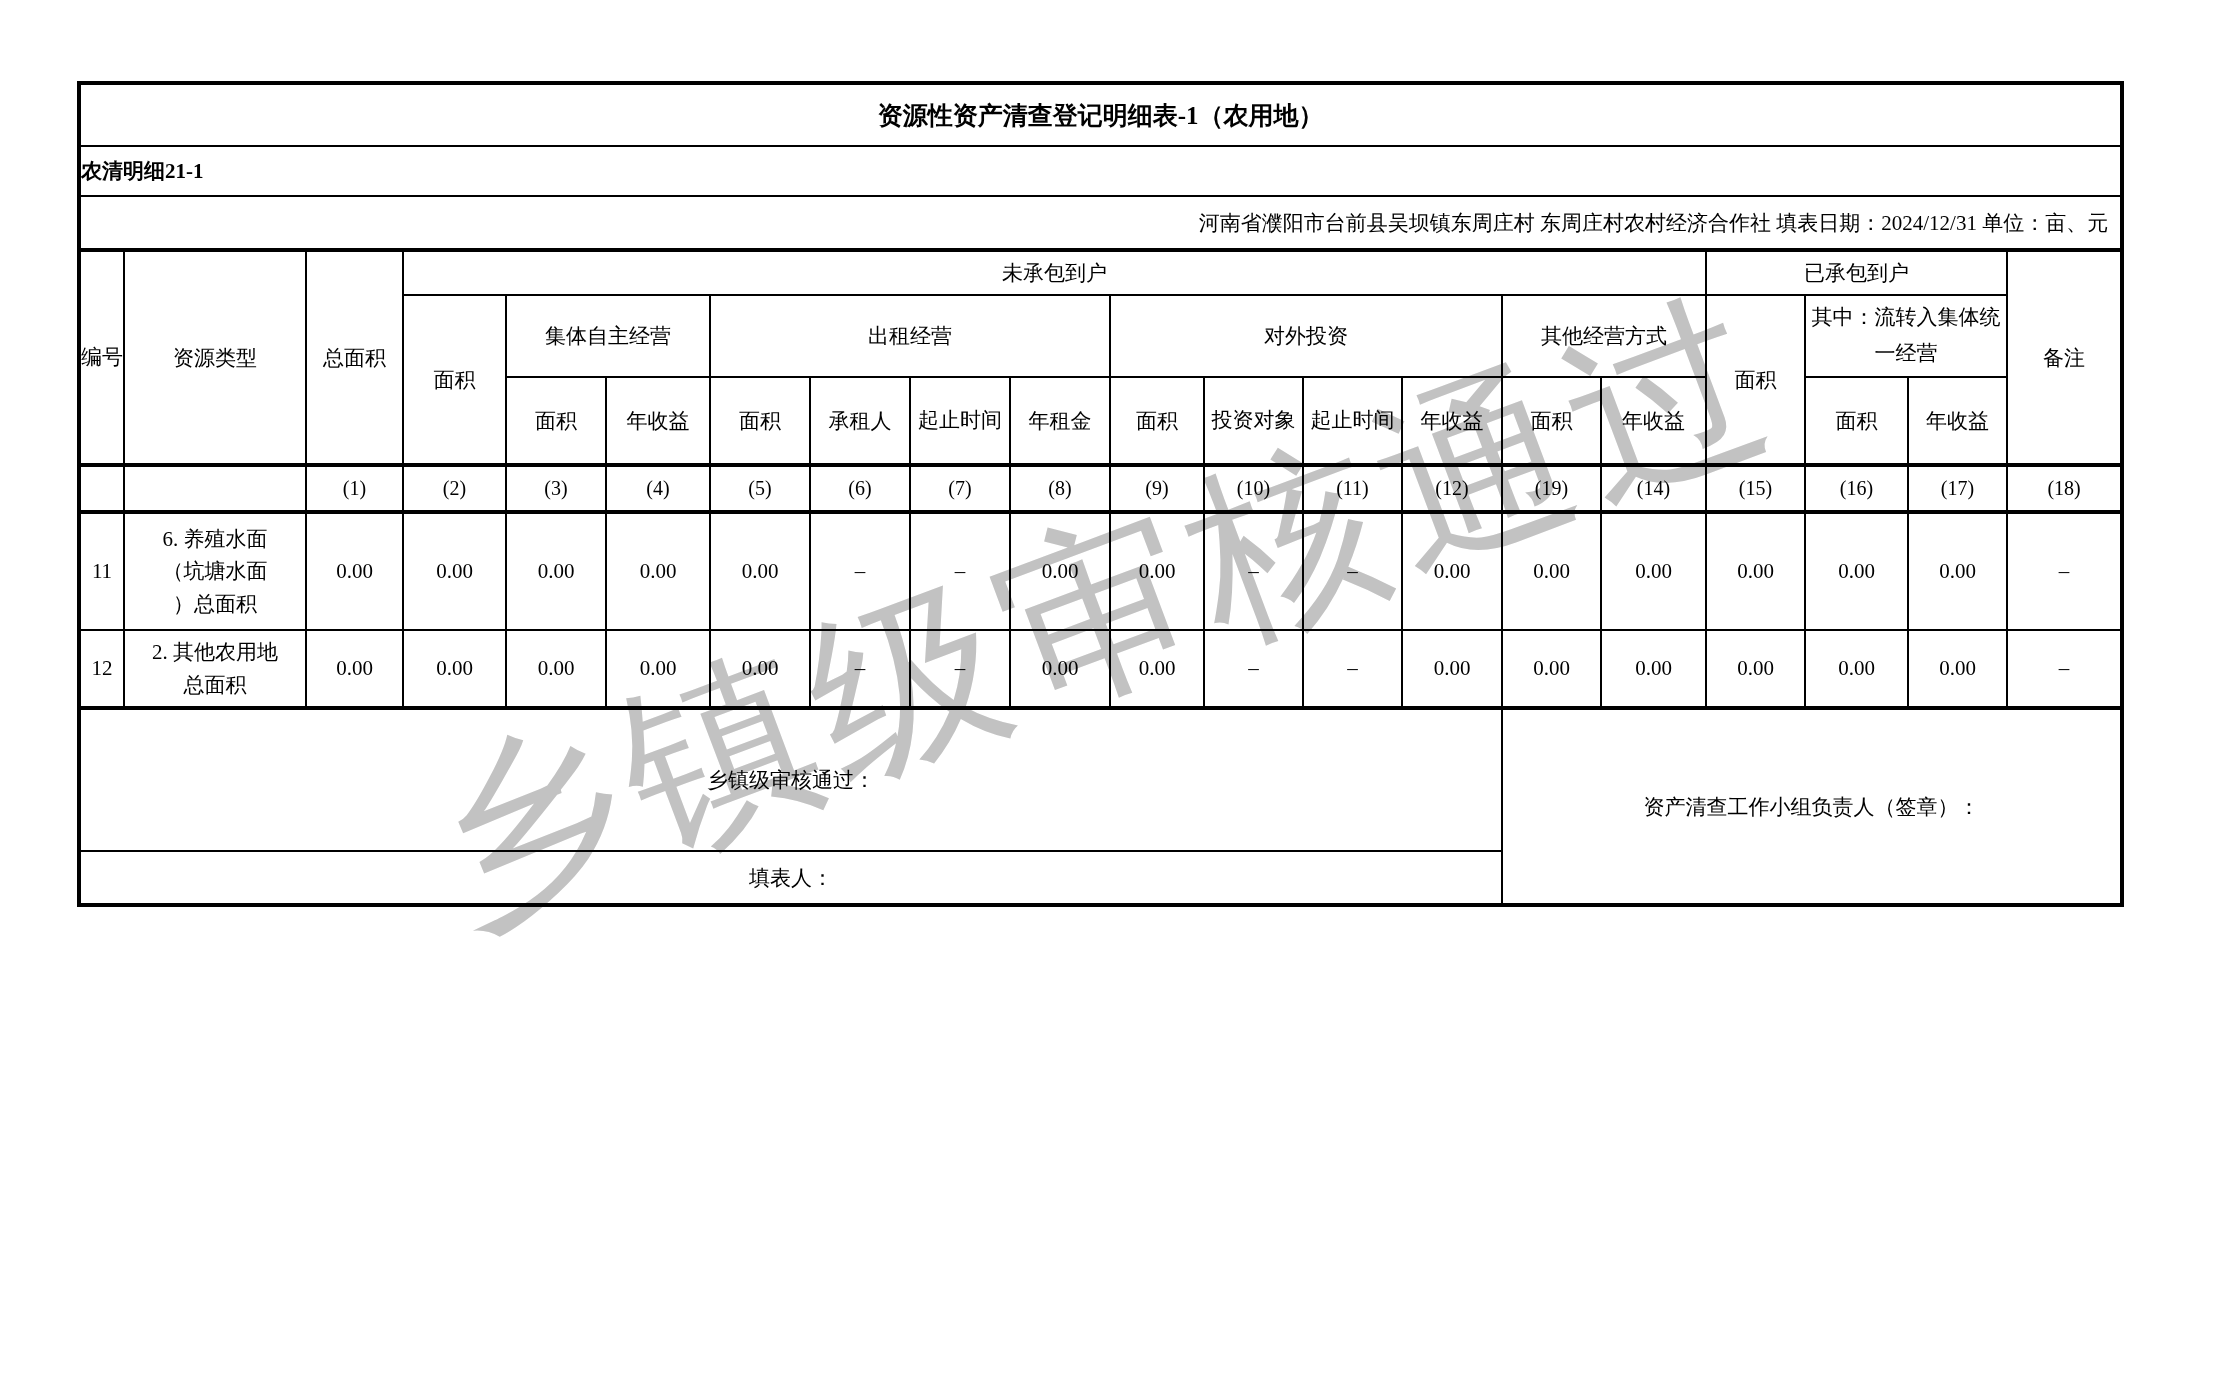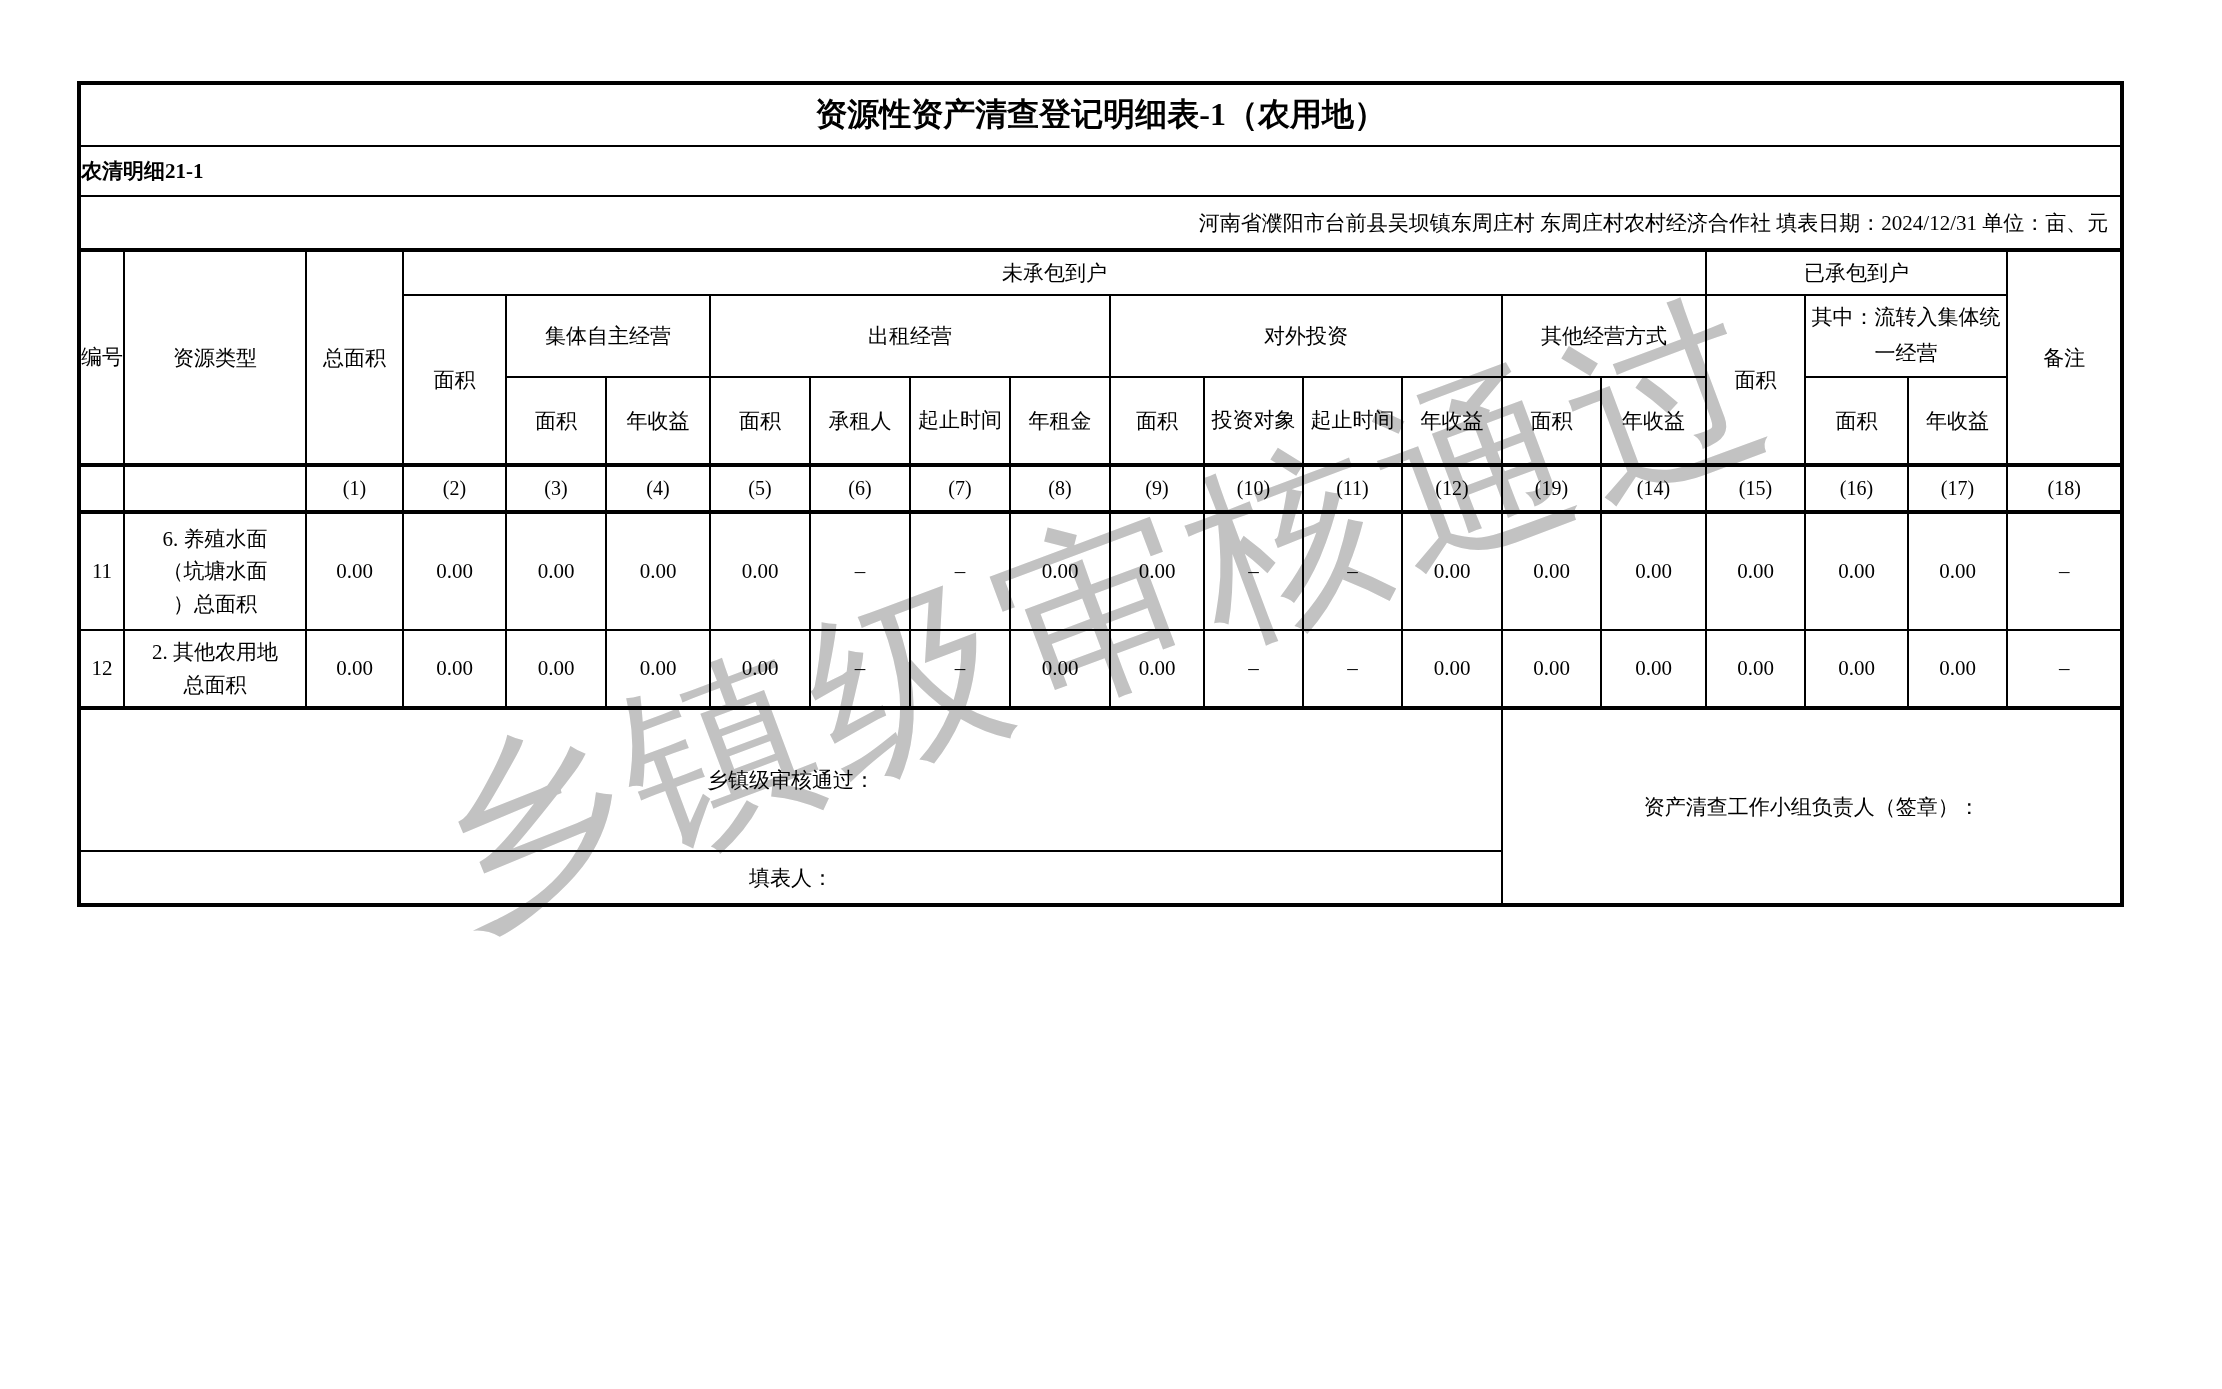--- a/index.html
+++ b/index.html
@@ -30,21 +30,21 @@
     border: 2px solid #000;
     font-weight: normal;
     font-size: 21px;
     color: #000;
     padding: 0;
     overflow: hidden;
     text-align: center;
     vertical-align: middle;
   }
   tr.title-row td {
-    font-size: 32px;
+    font-size: 25px;
     font-weight: bold;
     text-align: center;
   }
   tr.code-row td {
     font-weight: bold;
     text-align: left;
     padding-right: 12px;
   }
   tr.info-row td {
     font-weight: normal;

